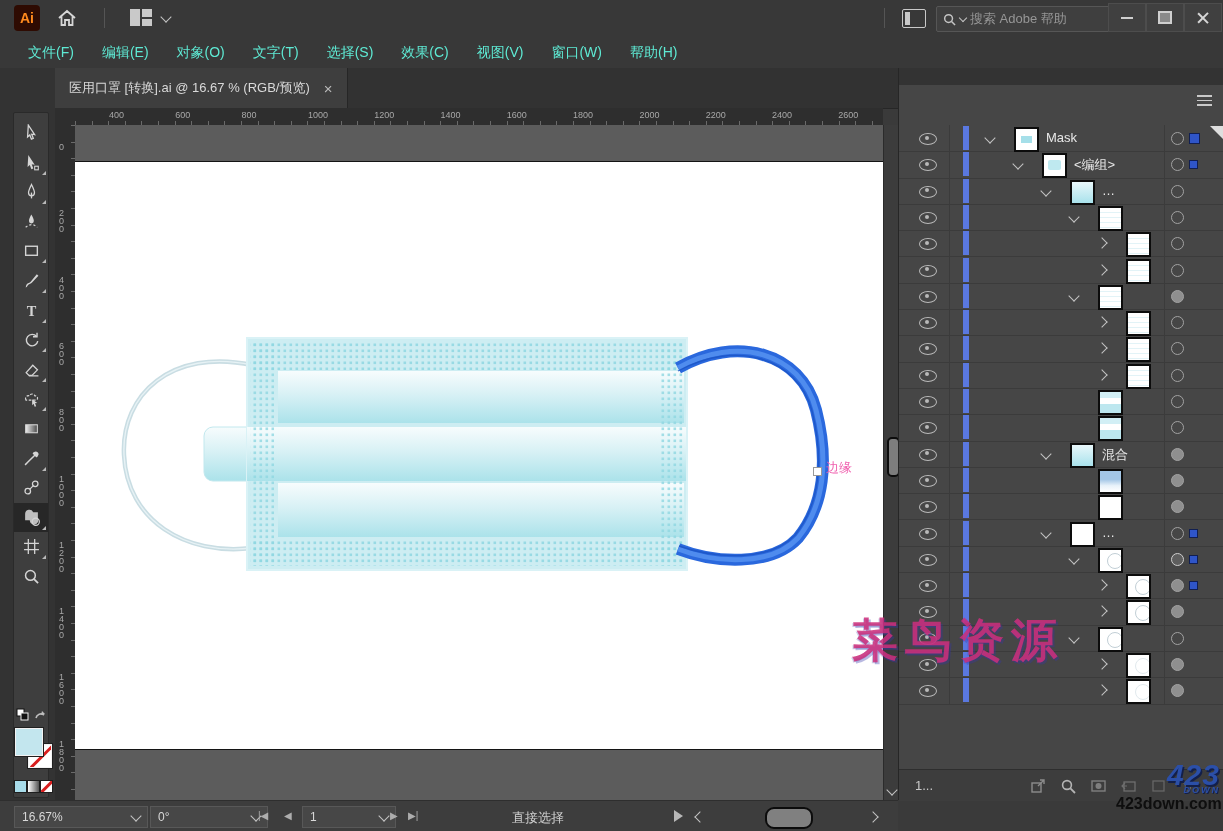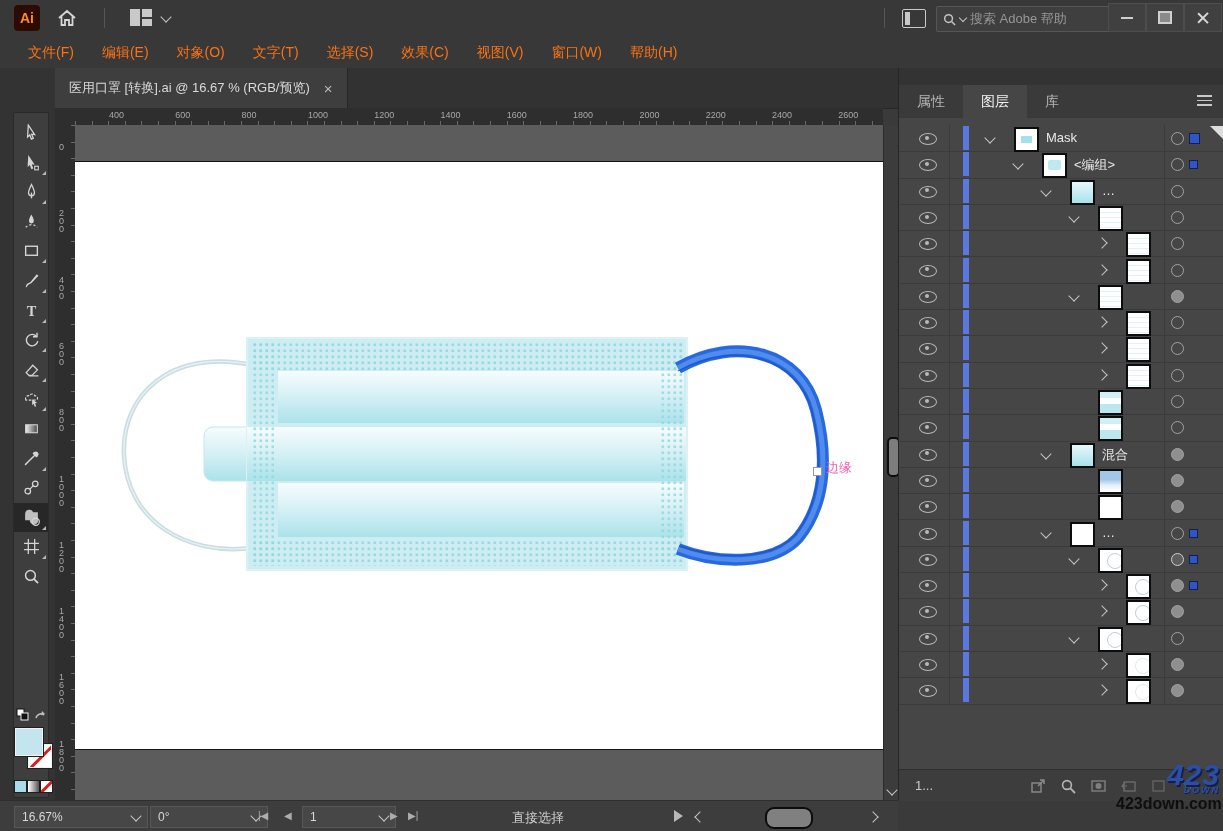--- a/index.html
+++ b/index.html
@@ -30,21 +30,21 @@
   #btn-min{left:1108px;} #btn-max{left:1146px;} #btn-close{left:1184px;}
   #btn-min i{width:12px;height:2px;background:#cfcfcf;}
   #btn-max i{width:10px;height:9px;border:2px solid #cfcfcf;background:#8a8a8a;}
   #btn-close i{position:relative;width:14px;height:14px;}
   #btn-close i::before,#btn-close i::after{content:"";position:absolute;left:6px;top:0;width:2.4px;height:14px;background:#d6d6d6;}
   #btn-close i::before{transform:rotate(45deg);} #btn-close i::after{transform:rotate(-45deg);}
 
   
   #menubar{left:0;top:36px;width:1223px;height:32px;background:#383838;border-bottom:1px solid #272727;
            display:flex;align-items:center;padding-left:14px;gap:0;}
-  .menu-item{padding:0 14px;font-size:14px;color:#f97316;line-height:32px;cursor:default;}
+  .menu-item{padding:0 14px;font-size:14px;color:#5eead4;line-height:32px;cursor:default;}
 
   
   #tabbar{left:0;top:68px;width:1223px;height:40px;background:#323232;border-bottom:1px solid #262626;}
   #doctab{position:absolute;left:55px;top:0;height:40px;background:#3e3e3e;border-right:1px solid #262626;
           display:flex;align-items:center;padding:0 14px;gap:14px;}
   #doctab .t{color:#d9d9d9;font-size:13px;white-space:nowrap;}
   #doctab .x{color:#bbb;font-size:15px;}
   .collapse{color:#a9a9a9;font-size:12px;letter-spacing:-2px;}
 
   
@@ -459,25 +459,20 @@
   </svg>
   <div id="edge-label" class="abs">边缘</div>
 
   <div id="vscroll" class="abs">
     <div class="thumb"></div>
     <span class="arr chev down"></span>
   </div>
 
   <div id="panel" class="abs">
     <div id="panel-top"></div>
-    <div id="panel-tabs">
-        <div class="ptab">属性</div>
-        <div class="ptab active">图层</div>
-        <div class="ptab">库</div>
-      </div>
     <div id="panel-menu">
       <i style="top:0;"></i>
         <i style="top:4.5px;"></i>
         <i style="top:9px;"></i>
     </div>
     <div id="layers">
         <div class="layer-row" style="top: 0px;">
           <span class="eye"></span>
           <span class="coldiv"></span>
           <span class="coldiv2"></span>
@@ -742,19 +737,20 @@
     <span class="navarr" style="left:408px;">▶|</span>
     <div id="tool-label">直接选择</div>
     <div id="play-tri"></div>
     <div id="hscroll">
       <span class="chev left" style="position:absolute;left:6px;top:10px;"></span>
       <div class="thumb"></div>
       <span class="chev right" style="position:absolute;right:6px;top:10px;transform:rotate(-45deg);"></span>
     </div>
   </div>
 
+  <div id="cn-watermark" class="abs">菜鸟资源</div>
   <div id="site-logo" class="abs">
     <div class="num">423</div>
     <div class="dwn">DOWN</div>
     <div class="site">423down.com</div>
   </div>
 
 </div>
 
 </body></html>

